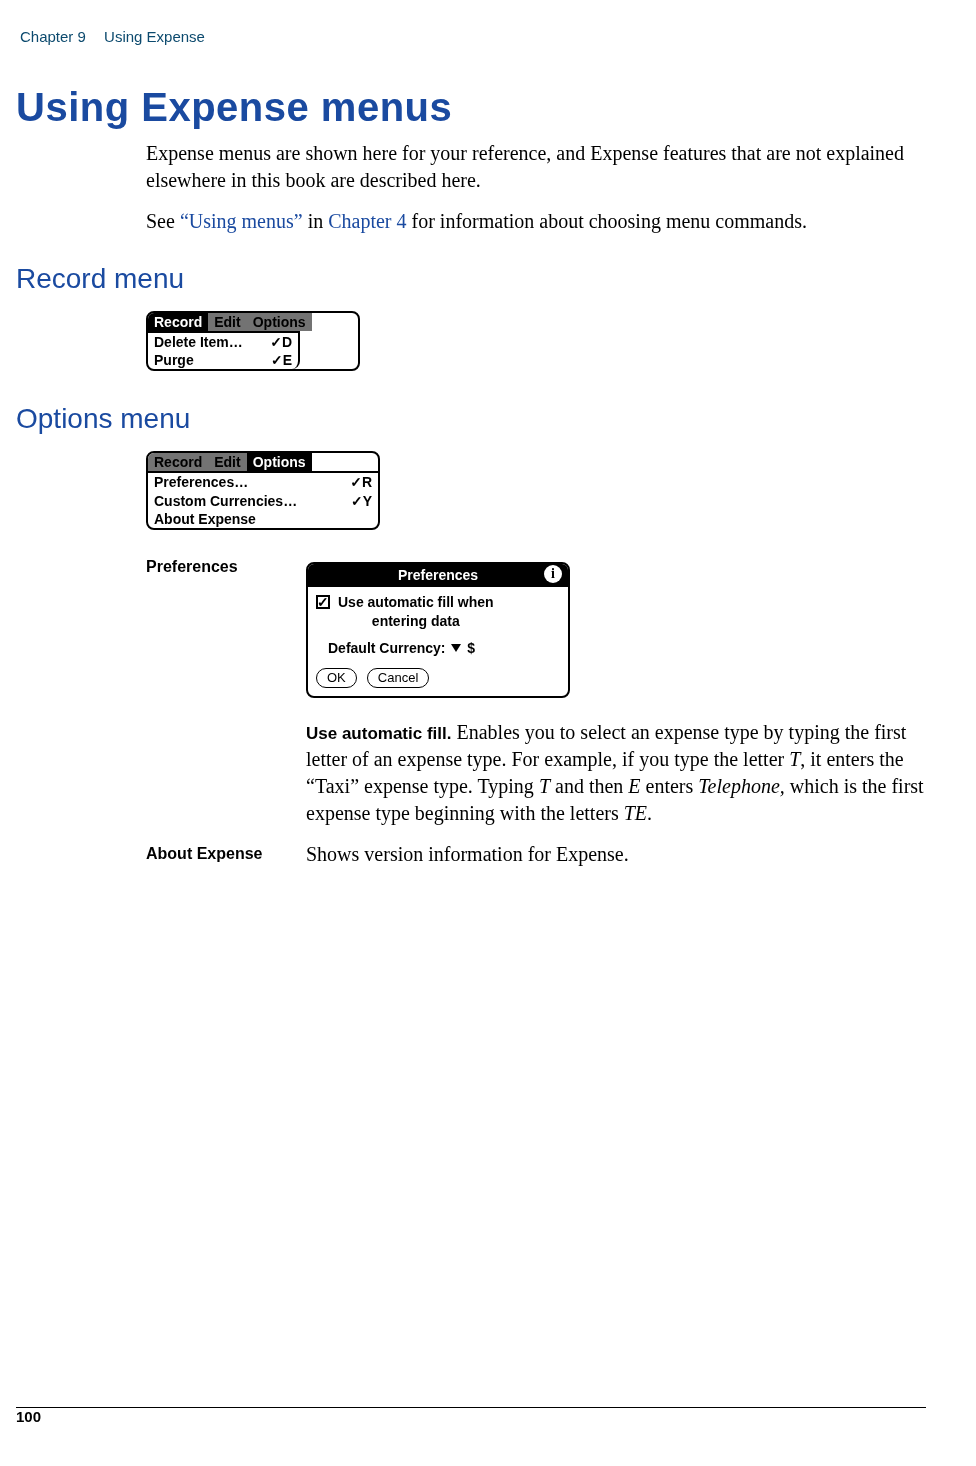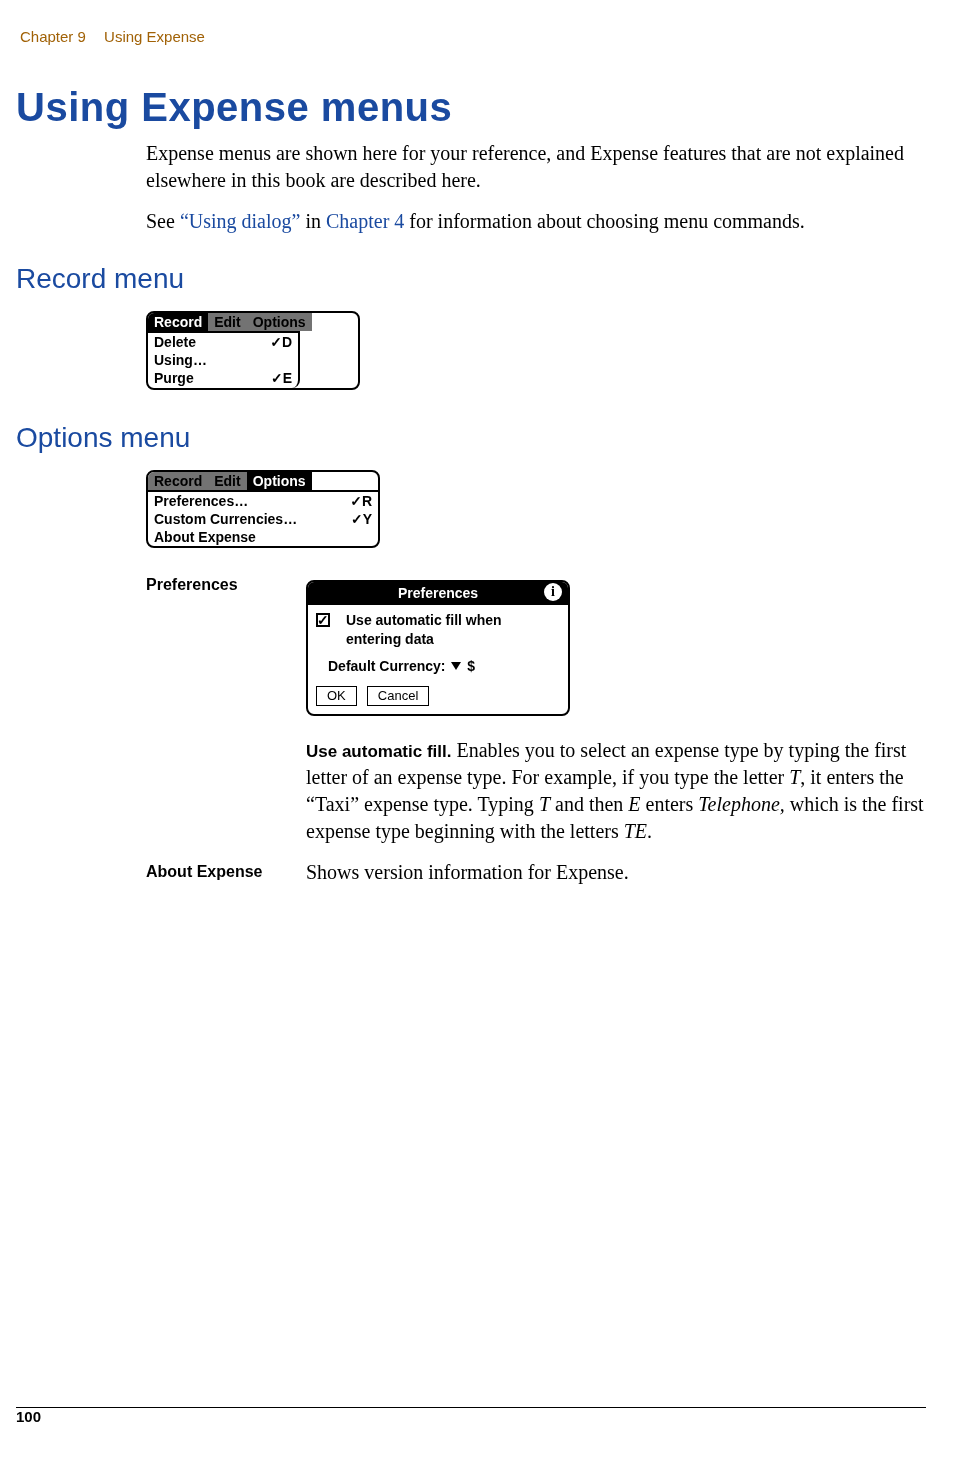--- a/index.html
+++ b/index.html
@@ -16,21 +16,21 @@
   }
   .page {
     padding: 28px 50px 0 16px;
     box-sizing: border-box;
     height: 100%;
     position: relative;
   }
   .header {
     font-family: "Myriad Pro", "Helvetica Neue", Arial, sans-serif;
     font-size: 15px;
-    color: #a16207;
+    color: #0c4a6e;
     margin-bottom: 40px;
     padding-left: 4px;
   }
   .header .chap { font-weight: 400; margin-right: 14px; }
   .header .title { font-weight: 400; }
   h1.section {
     font-family: "Myriad Pro Condensed", "Arial Narrow", Arial, sans-serif;
     color: #1a4aa0;
     font-weight: 700;
     font-size: 40px;
@@ -168,22 +168,23 @@
     font-weight: 700;
     text-align: center;
     line-height: 18px;
   }
   .palm-dialog .dbody {
     padding: 6px 8px 8px 8px;
   }
   .palm-dialog .checkrow {
     display: flex;
     align-items: flex-start;
-    gap: 16px;
+    gap: 8px;
     margin-bottom: 8px;
+    text-align: center;
   }
   .palm-dialog .checkbox {
     width: 14px; height: 14px;
     border: 2px solid #000;
     margin-top: 2px;
     position: relative;
     flex: 0 0 auto;
     box-sizing: border-box;
   }
   .palm-dialog .checkbox::after {
@@ -193,21 +194,21 @@
     font-size: 14px;
   }
   .palm-dialog .currow {
     margin: 4px 0 10px 12px;
   }
   .palm-dialog .buttons {
     display: flex; gap: 10px;
   }
   .palm-dialog .btn {
     border: 1.5px solid #000;
-    border-radius: 0;
+    border-radius: 10px;
     padding: 0 10px;
     font-weight: 400;
     font-size: 13px;
     line-height: 1.4;
     font-family: Arial, sans-serif;
   }
   .tri {
     display: inline-block;
     width: 0; height: 0;
     border-left: 5px solid transparent;
@@ -225,35 +226,35 @@
   <div class="header">
     <span class="chap">Chapter 9</span>
     <span class="title">Using Expense</span>
   </div>
 
   <h1 class="section">Using Expense menus</h1>
 
   <div class="body-indent">
     <p class="body">Expense menus are shown here for your reference, and Expense features that are not explained elsewhere in this book are described here.</p>
     <p class="body">
-      <span>See </span><a class="xref">“Using dialog”</a><span> in </span><a class="xref">Chapter 4</a><span> for information about choosing menu commands.</span>
+      <span>See </span><a class="xref">“Using menus”</a><span> in </span><a class="xref">Chapter 4</a><span> for information about choosing menu commands.</span>
     </p>
   </div>
 
   <h2 class="sub">Record menu</h2>
 
   <div class="palm-menu" style="width:210px">
     <div class="menubar">
       <div class="tab sel">Record</div>
       <div class="tab">Edit</div>
       <div class="tab">Options</div>
     </div>
     <div class="drop" style="width:150px;border-right:2px solid #000;border-bottom-right-radius:8px;">
       <div class="mi">
-        <span>Delete Using…</span>
+        <span>Delete Item…</span>
         <span class="sc">✓D</span>
       </div>
       <div class="mi">
         <span>Purge</span>
         <span class="sc">✓E</span>
       </div>
     </div>
   </div>
 
   <h2 class="sub">Options menu</h2>

